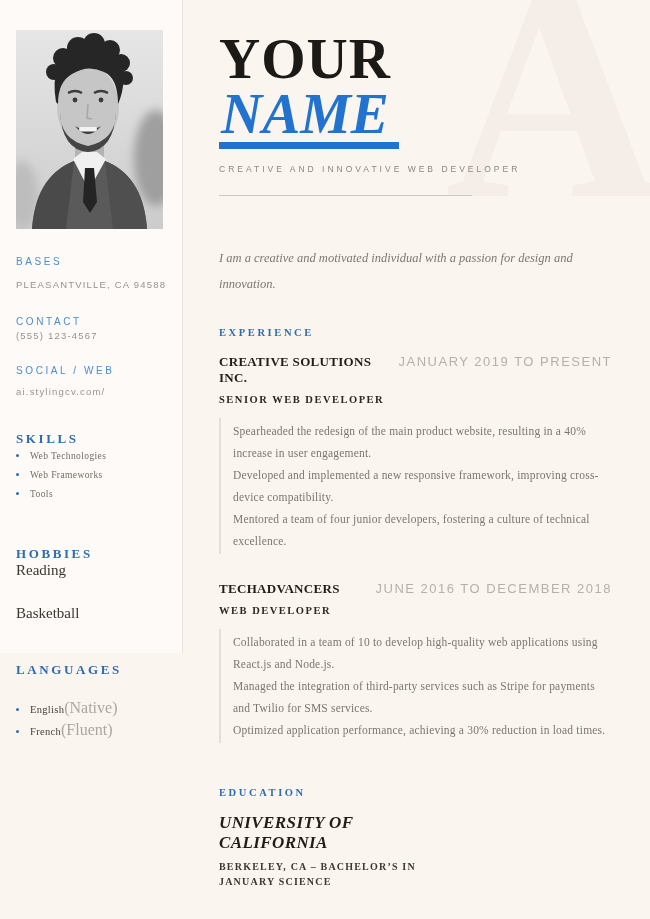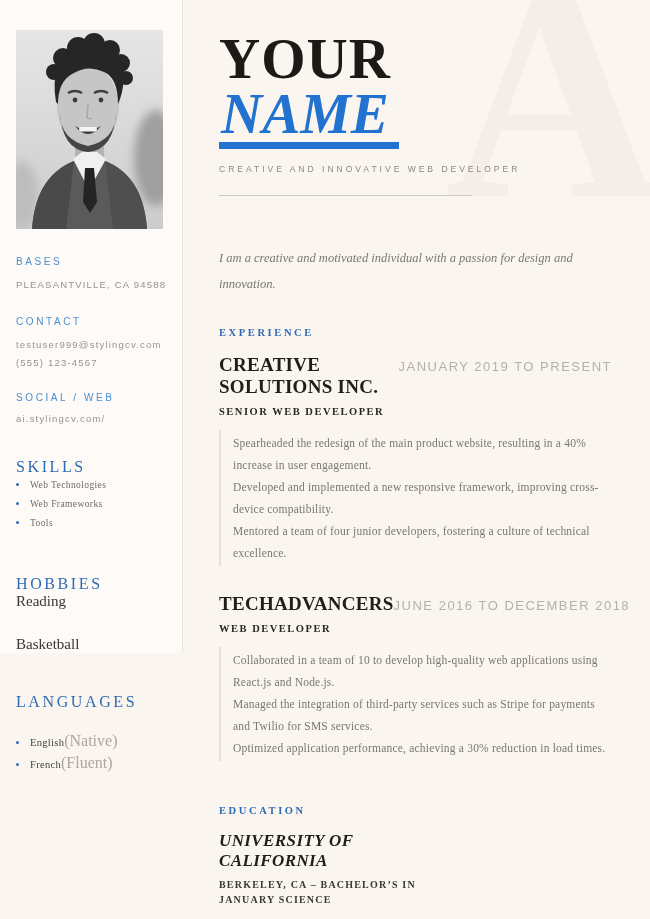--- a/index.html
+++ b/index.html
@@ -10,21 +10,21 @@
              font-size:300px;font-weight:bold;color:rgba(165,140,125,0.07);line-height:1;
              pointer-events:none;}
   
   .sidebar{position:absolute;left:0;top:0;width:183px;height:653px;background:#fdfaf7;
            border-right:1px solid #e9e3dd;box-sizing:border-box;padding:30px 12px 0 16px;}
   .photo{display:block;width:147px;height:199px;}
   .side-label-sans{font-family:"Liberation Sans",sans-serif;font-size:10px;letter-spacing:2.6px;
                    color:#4a8ed2;margin-top:0;}
   .side-value{font-family:"Liberation Sans",sans-serif;font-size:9.5px;letter-spacing:1.2px;
               color:#96938f;line-height:18px;}
-  .side-label-serif{font-family:"Liberation Serif",serif;font-weight:normal;font-size:16px;
+  .side-label-serif{font-family:"Liberation Serif",serif;font-weight:bold;font-size:13px;
                     letter-spacing:2.6px;color:#2e6cb2;}
   .mt-bases{margin-top:27px;} .mt-val{margin-top:9px;}
   .mt-contact{margin-top:22px;} .mt-social{margin-top:20px;} .mt-web{margin-top:7px;}
   .mt-skills{margin-top:30px;} .mt-hobbies{margin-top:42px;} .mt-langs{margin-top:40px;}
   .skill-list{}
   .skill-item{display:flex;align-items:baseline;line-height:19px;}
   .dot{width:3px;height:3px;border-radius:50%;background:#2e6cb2;margin-right:11px;
        position:relative;top:-2px;flex:0 0 auto;}
   .skill-text{font-size:9.5px;letter-spacing:.4px;color:#6f6c64;}
   .hobby{font-size:15px;color:#39362f;}
@@ -45,21 +45,21 @@
   .tagline{margin-top:15px;font-family:"Liberation Sans",sans-serif;font-size:8.5px;
            letter-spacing:3px;color:#8b8782;}
   .divider{width:253px;border-top:1px solid #cdc9c4;margin-top:21px;}
   .summary{margin-top:49px;width:400px;font-style:italic;font-size:12.5px;line-height:26px;
            color:#7b786f;}
   .section-label{font-weight:bold;font-size:10.5px;letter-spacing:2.6px;color:#2e6cb2;}
   .mt-exp{margin-top:30px;} .mt-edu{margin-top:44px;}
   .job{margin-top:16px;}
   .job+.job{margin-top:27px;}
   .job-head{display:flex;justify-content:space-between;align-items:baseline;}
-  .company{font-size:19px;font-weight:bold;color:#211e19;letter-spacing:.3px;}
+  .company{font-size:13px;font-weight:bold;color:#211e19;letter-spacing:.3px;}
   .job-dates{font-family:"Liberation Sans",sans-serif;font-size:13px;letter-spacing:1.5px;
              color:#b4b0ab;white-space:nowrap;}
   .job-title{margin-top:8px;font-size:10.5px;font-weight:bold;letter-spacing:1.5px;color:#2b2823;}
   .bullets{margin-top:13px;border-left:2px solid #e5dfd8;padding:2px 0 2px 12px;}
   .bullets p{margin:0;font-size:11.5px;line-height:22px;color:#7a776f;letter-spacing:.2px;}
   .school{margin-top:15px;width:185px;font-size:17px;line-height:19.5px;font-weight:bold;
           color:#211e19;letter-spacing:.4px;font-style:italic;}
   .degree{margin-top:7px;width:220px;font-size:10px;line-height:15px;font-weight:bold;
           letter-spacing:1.2px;color:#3b3833;}
 </style>
@@ -115,21 +115,20 @@
       <circle cx="94" cy="20" r="10" fill="#262626"></circle>
       <circle cx="105" cy="33" r="9" fill="#262626"></circle>
       <circle cx="38" cy="42" r="8" fill="#262626"></circle>
       <circle cx="110" cy="48" r="7" fill="#262626"></circle>
     </svg>
 
     <div class="side-label-sans mt-bases">BASES</div>
     <div class="side-value mt-val">PLEASANTVILLE, CA 94588</div>
 
     <div class="side-label-sans mt-contact">CONTACT</div>
-    <div class="side-value mt-val">testuser999@stylingcv.com</div>
     <div class="side-value">(555) 123-4567</div>
 
     <div class="side-label-sans mt-social">SOCIAL / WEB</div>
     <div class="side-value mt-web">ai.stylingcv.com/</div>
 
     <div class="side-label-serif mt-skills" style="display:block">SKILLS</div>
     <div class="skill-list">
       <div class="skill-item">
         <span class="dot"></span>
         <span class="skill-text">Web Technologies</span>

